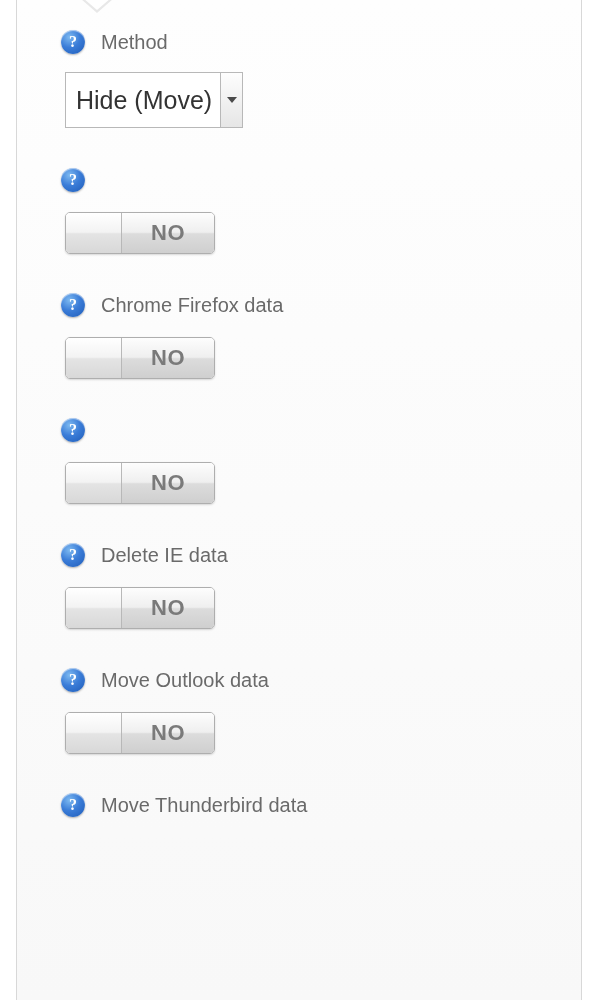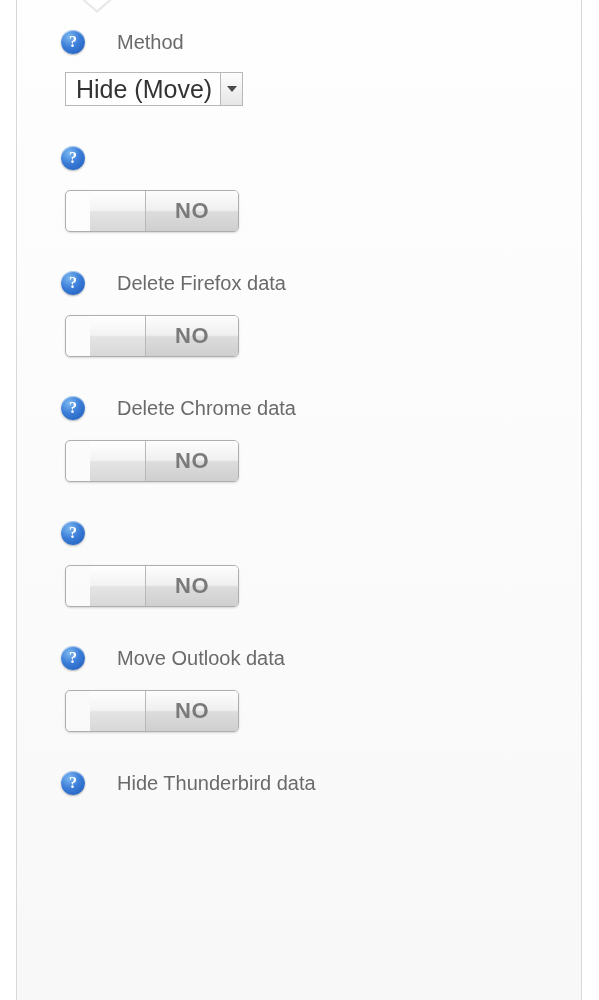--- a/index.html
+++ b/index.html
@@ -60,35 +60,35 @@
       align-items: center;
       justify-content: center;
       color: #ffffff;
       font-weight: bold;
       font-size: 16px;
       font-family: Georgia, serif;
       flex-shrink: 0;
       cursor: pointer;
     }
     .field-label {
-      margin-left: 32px;
+      margin-left: 16px;
       font-size: 20px;
       color: #6a6a6a;
     }
     .select-wrap {
       margin-left: 4px;
       margin-top: 4px;
       margin-bottom: 40px;
     }
     .select {
       display: inline-flex;
       align-items: stretch;
       border: 1px solid #b8b8b8;
       background: #ffffff;
-      height: 34px;
+      height: 56px;
       cursor: pointer;
     }
     .select-value {
       padding: 0 8px 0 10px;
       font-size: 25px;
       color: #333333;
       display: flex;
       align-items: center;
       line-height: 1;
     }
@@ -113,21 +113,20 @@
     .toggle {
       display: inline-flex;
       margin-left: 4px;
       margin-top: 2px;
       border: 1px solid #aeaeae;
       border-radius: 5px;
       overflow: hidden;
       box-shadow: 0 1px 2px rgba(0,0,0,0.15);
       height: 42px;
       cursor: pointer;
-      padding-left: 24px;
     }
     .toggle-handle {
       width: 56px;
       background: linear-gradient(to bottom, #ffffff 0%, #f3f3f3 48%, #e4e4e4 52%, #d8d8d8 100%);
       border-right: 1px solid #b8b8b8;
     }
     .toggle-state {
       width: 92px;
       display: flex;
       align-items: center;
@@ -165,42 +164,42 @@
     </div>
     <div class="toggle">
       <div class="toggle-handle"></div>
       <div class="toggle-state">NO</div>
     </div>
   </div>
 
   <div class="option-block">
     <div class="field-row">
       <div class="help-icon">?</div>
-      <div class="field-label">Delete Firefox data</div>
-    </div>
-    <div class="toggle">
-      <div class="toggle-handle"></div>
-      <div class="toggle-state">NO</div>
-    </div>
-  </div>
-
-  <div class="option-block">
-    <div class="field-row">
-      <div class="help-icon">?</div>
-      <div class="field-label">Delete Chrome data</div>
-    </div>
-    <div class="toggle">
-      <div class="toggle-handle"></div>
-      <div class="toggle-state">NO</div>
-    </div>
-  </div>
-
-  <div class="option-block">
-    <div class="field-row">
-      <div class="help-icon">?</div>
+      <div class="field-label">Chrome Firefox data</div>
+    </div>
+    <div class="toggle">
+      <div class="toggle-handle"></div>
+      <div class="toggle-state">NO</div>
+    </div>
+  </div>
+
+  <div class="option-block">
+    <div class="field-row">
+      <div class="help-icon">?</div>
+    </div>
+    <div class="toggle">
+      <div class="toggle-handle"></div>
+      <div class="toggle-state">NO</div>
+    </div>
+  </div>
+
+  <div class="option-block">
+    <div class="field-row">
+      <div class="help-icon">?</div>
+      <div class="field-label">Delete IE data</div>
     </div>
     <div class="toggle">
       <div class="toggle-handle"></div>
       <div class="toggle-state">NO</div>
     </div>
   </div>
 
   <div class="option-block">
     <div class="field-row">
       <div class="help-icon">?</div>
@@ -208,17 +207,17 @@
     </div>
     <div class="toggle">
       <div class="toggle-handle"></div>
       <div class="toggle-state">NO</div>
     </div>
   </div>
 
   <div class="option-block">
     <div class="field-row">
       <div class="help-icon">?</div>
-      <div class="field-label">Hide Thunderbird data</div>
+      <div class="field-label">Move Thunderbird data</div>
     </div>
   </div>
 
 </div>
 
 </body></html>

